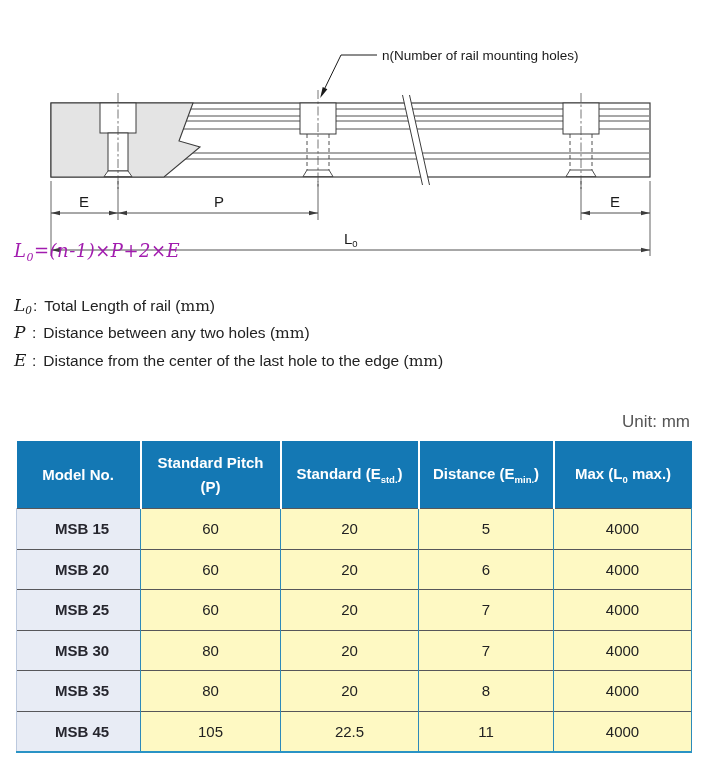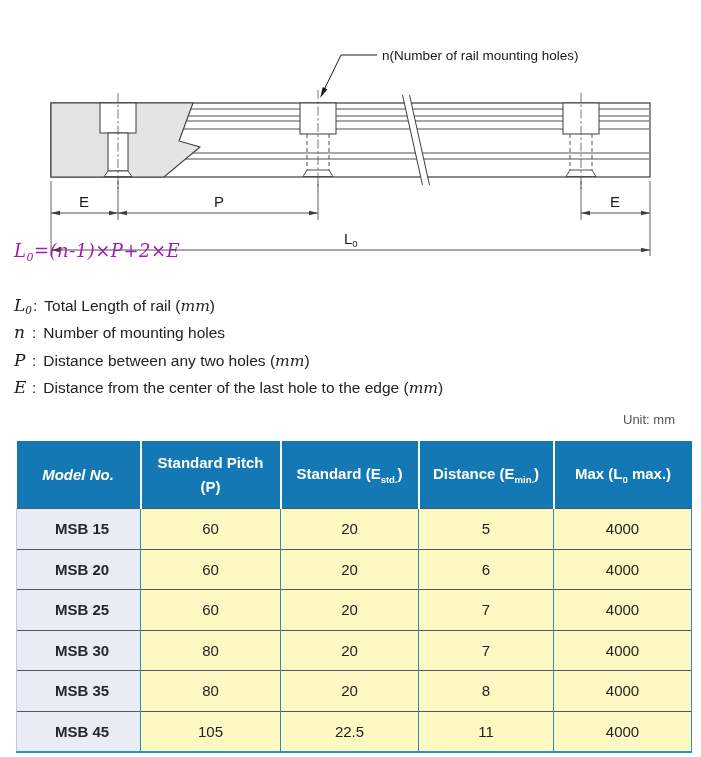--- a/index.html
+++ b/index.html
@@ -18,35 +18,35 @@
   .formula .sub{font-size:11px;vertical-align:-4px;}
   
   .definitions{position:absolute;left:14px;top:295px;}
   .def-line{height:27.4px;font-size:15.5px;color:#222;white-space:nowrap;}
   .def-term{
     font-family:"DejaVu Serif","Liberation Serif",serif;font-style:italic;
     font-size:17px;display:inline-block;min-width:17px;color:#1c1c1c;
   }
   .def-term .sub{font-size:10.5px;vertical-align:-3px;}
   .def-sep{display:inline-block;margin:0 7px 0 1px;}
-  .def-unit{font-family:"DejaVu Serif","Liberation Serif",serif;font-style:italic;font-size:15.5px;text-align:right;}
-  
-  .unit-note{position:absolute;right:26px;top:412px;font-size:13px;color:#555;}
+  .def-unit{font-family:"DejaVu Serif","Liberation Serif",serif;font-size:15.5px;text-align:right;}
+  
+  .unit-note{position:absolute;right:11px;top:412px;font-size:17px;color:#555;}
   
   table.spec{
     position:absolute;left:16px;top:441px;width:675px;
     border-collapse:collapse;table-layout:fixed;
     border-bottom:2.5px solid #2a93c5;
   }
   table.spec th{
     background:#1478b4;color:#ffffff;font-weight:bold;font-size:15px;
     text-align:center;vertical-align:middle;height:67px;padding:0 2px;
     border-left:2px solid #ffffff;line-height:1.55;
   }
-  table.spec th:first-child{border-left:none;font-style:italic;}
+  table.spec th:first-child{border-left:none;}
   table.spec td{
     height:37.5px;text-align:center;vertical-align:middle;font-size:15px;color:#222;
     background:#fef9c3;border-left:1.5px solid #2d8ab9;
   }
   table.spec tbody tr{border-top:1.6px solid #57575a;}
   table.spec td.model{
     background:#e8ecf5;font-weight:bold;color:#26262e;
     border-left:1.5px solid #bcc9de;
     padding-left:8px;
   }
@@ -147,21 +147,20 @@
     <polygon points="650,210 641,207.7 641,212.3" fill="#3c3c3c" stroke="none"></polygon>
     <text x="344" y="204" font-size="15" fill="#1a1a1a" stroke="none"><tspan>L</tspan><tspan font-size="9.5" dy="3">0</tspan></text>
   </g>
 </svg>
 </div>
 
 <div class="formula"><span>L</span><span class="sub">0</span><span>=(n-1)×P+2×E</span></div>
 
 <div class="definitions">
   <div class="def-line"><span class="def-term"><span>L</span><span class="sub">0</span></span><span class="def-sep">:</span><span>Total Length of rail (</span><span class="def-unit">mm</span><span>)</span></div>
-  <div class="def-line"><span class="def-term"><span>n</span><span class="sub"></span></span><span class="def-sep">:</span><span>Number of mounting holes</span><span class="def-unit"></span><span></span></div>
   <div class="def-line"><span class="def-term"><span>P</span><span class="sub"></span></span><span class="def-sep">:</span><span>Distance between any two holes (</span><span class="def-unit">mm</span><span>)</span></div>
   <div class="def-line"><span class="def-term"><span>E</span><span class="sub"></span></span><span class="def-sep">:</span><span>Distance from the center of the last hole to the edge (</span><span class="def-unit">mm</span><span>)</span></div>
 </div>
 
 <div class="unit-note">Unit: mm</div>
 
 <table class="spec">
   <colgroup>
     <col style="width:124px">
       <col style="width:140px">

